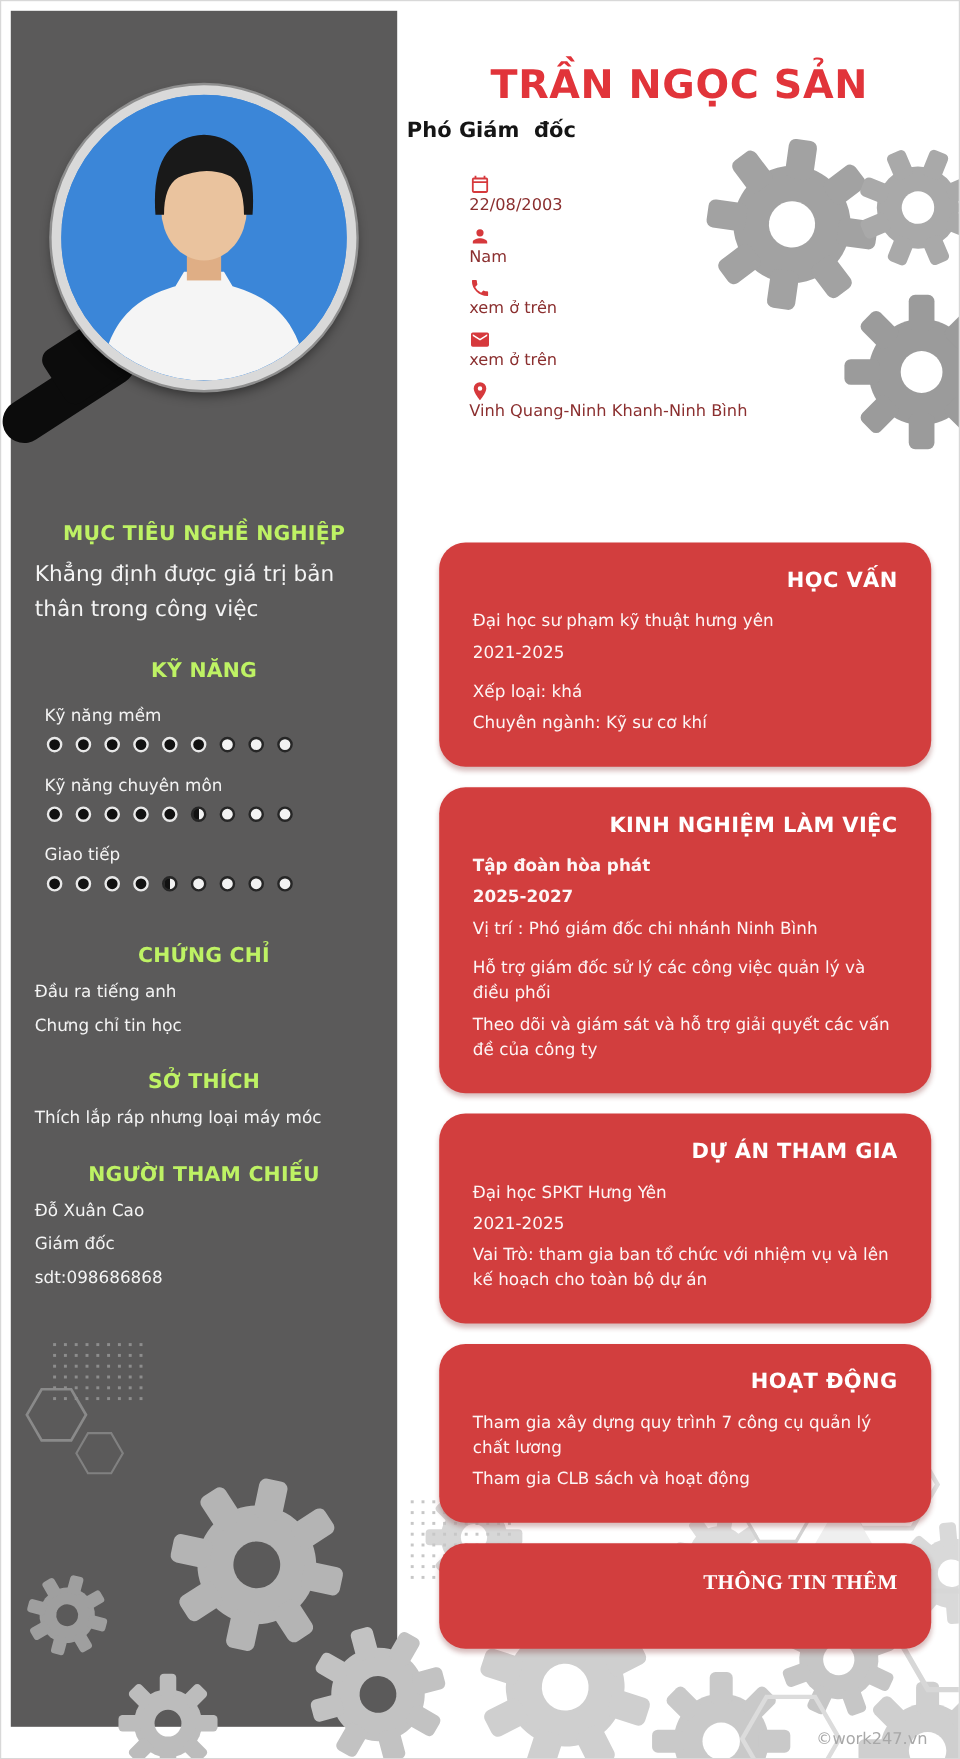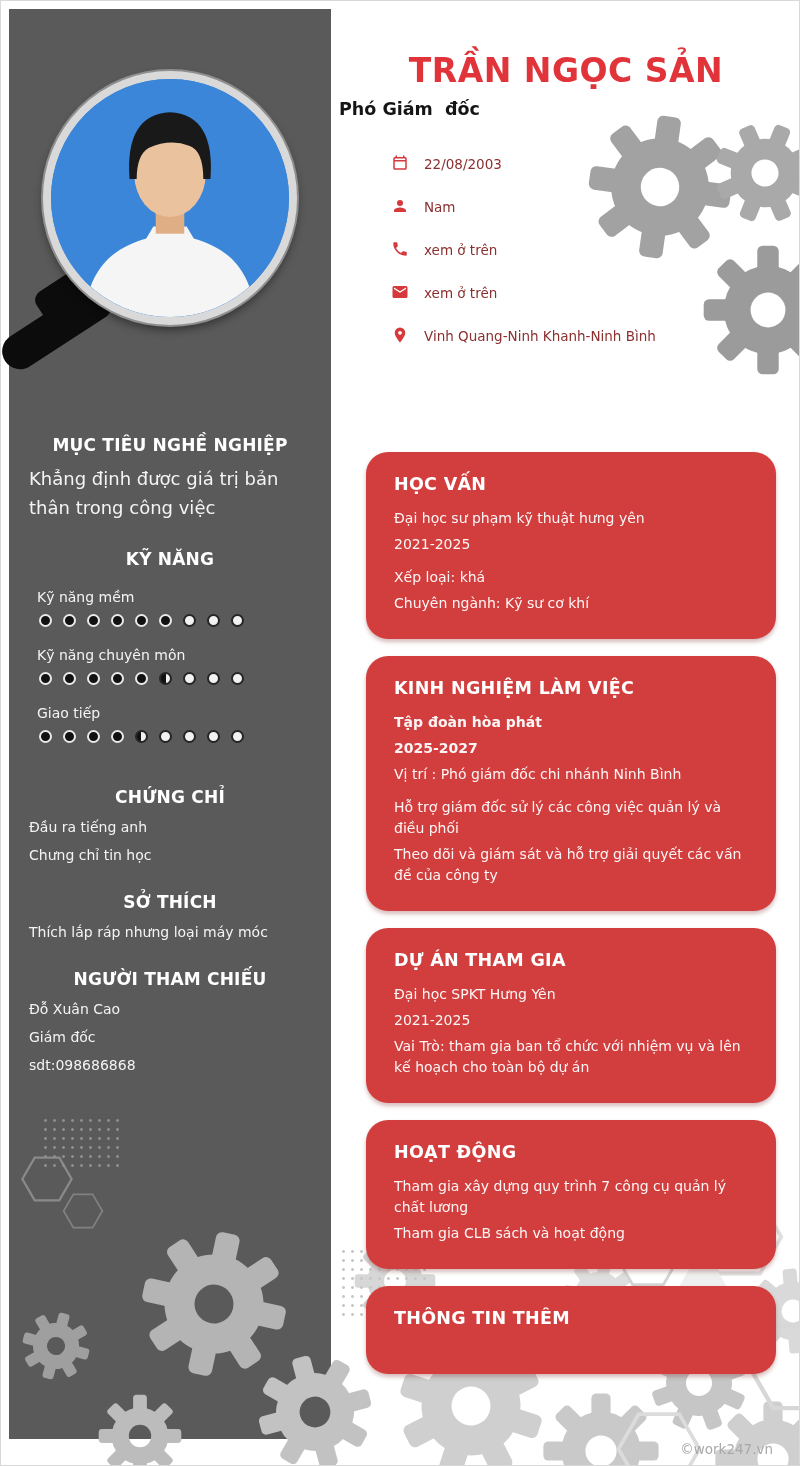--- a/index.html
+++ b/index.html
@@ -6,49 +6,49 @@
   .page{position:relative;width:800px;height:1466px;box-sizing:border-box;border:1px solid #d8d8d8;background:#fff;overflow:hidden;}
 
   
   .sidebar{position:absolute;left:8px;top:8px;width:322px;height:1430px;background:#5b5a5a;z-index:1;color:#fff;}
   .photo-zone{position:relative;height:400px;}
   .handle1{position:absolute;left:-14px;top:300px;width:125px;height:36px;background:#0c0c0c;border-radius:20px;transform:rotate(-33deg);}
   .handle2{position:absolute;left:30px;top:262px;width:80px;height:52px;background:#0c0c0c;border-radius:10px;transform:rotate(-33deg);}
   .photo-ring{position:absolute;left:50%;top:62px;transform:translateX(-50%);width:238px;height:238px;border-radius:50%;
     border:8px solid #d9d9d9;box-shadow:0 0 0 2px #8f8f8f,0 5px 10px rgba(0,0,0,.45);overflow:hidden;background:#3b86d8;}
   .photo-ring svg{display:block;width:100%;height:100%;}
-  .side-h{font-size:17px;font-weight:700;text-align:center;margin:26px 20px 10px;letter-spacing:.2px;color:#ffffff;}
+  .side-h{font-size:17px;font-weight:700;text-align:center;margin:26px 20px 10px;letter-spacing:.2px;color:#bef264;}
   .side-h.mt-lg{margin-top:44px;}
   .side-p{margin:0 20px;font-size:18px;line-height:1.6;color:#f4f4f4;}
   .side-line{margin:7px 20px;font-size:14px;line-height:1.5;color:#f4f4f4;}
   .skill-label{margin:20px 0 9px 28px;font-size:14px;color:#f4f4f4;}
   .dots{display:flex;gap:11px;margin-left:30px;}
   .dot{width:13px;height:13px;border-radius:50%;box-sizing:border-box;flex:none;}
   .dot.full{background:#111;border:2px solid #e9e9e9;}
   .dot.empty{background:#f2f2f2;border:2px solid #262626;}
   .dot.half{background:linear-gradient(90deg,#111 50%,#f2f2f2 50%);border:2px solid #262626;}
 
   
   .main{position:absolute;left:338px;top:24px;width:454px;z-index:3;}
   .name{margin:26px 0 0;text-align:center;font-size:33px;font-weight:700;letter-spacing:.5px;color:var(--name-red,#e1343a);}
   .subtitle{margin-top:9px;text-align:left;font-size:17.5px;font-weight:700;color:#151515;white-space:pre-wrap;}
   .contact{list-style:none;margin:26px 0 0;padding:0 0 0 52px;}
-  .contact-row{display:flex;align-items:flex-end;gap:15px;margin-bottom:16px;height:27px;}
+  .contact-row{display:flex;align-items:flex-start;margin-bottom:16px;height:27px;flex-direction:column;}
   .cicon{width:18px;height:18px;flex:none;display:flex;}
   .cicon svg{width:18px;height:18px;fill:var(--icon-red,#d6393c);}
   .ctext{font-size:13.5px;color:var(--contact-text,#8b2f2f);}
 
   .sections{margin:108px 0 0 27px;width:410px;box-sizing:border-box;}
   .rbox{background:var(--accent-red,#d23e3e);border-radius:22px;padding:16px 28px 20px;margin-bottom:17px;
     box-shadow:0 3px 4px rgba(120,30,30,.3);box-sizing:border-box;}
-  .rtitle{margin:6px 0 14px;text-align:left;font-size:17.5px;font-weight:700;color:#fff;letter-spacing:.3px;}
+  .rtitle{margin:6px 0 14px;text-align:right;font-size:17.5px;font-weight:700;color:#fff;letter-spacing:.3px;}
   .rline{margin:5px 0;font-size:14px;line-height:1.5;color:rgba(255,255,255,.95);}
   .rline.bold{font-weight:700;}
   .rline.mt{margin-top:12px;}
-  .box-more{min-height:88px;}
+  .box-more{min-height:88px;font-family:Liberation Serif, serif;}
 
   
   .deco{position:absolute;z-index:2;pointer-events:none;}
   .dotgrid{position:absolute;z-index:2;pointer-events:none;}
 
   .footer{position:absolute;right:26px;bottom:8px;z-index:3;font-size:13.5px;color:var(--watermark-gray,#a8a8a8);}
 </style>
 </head>
 <body>
 

